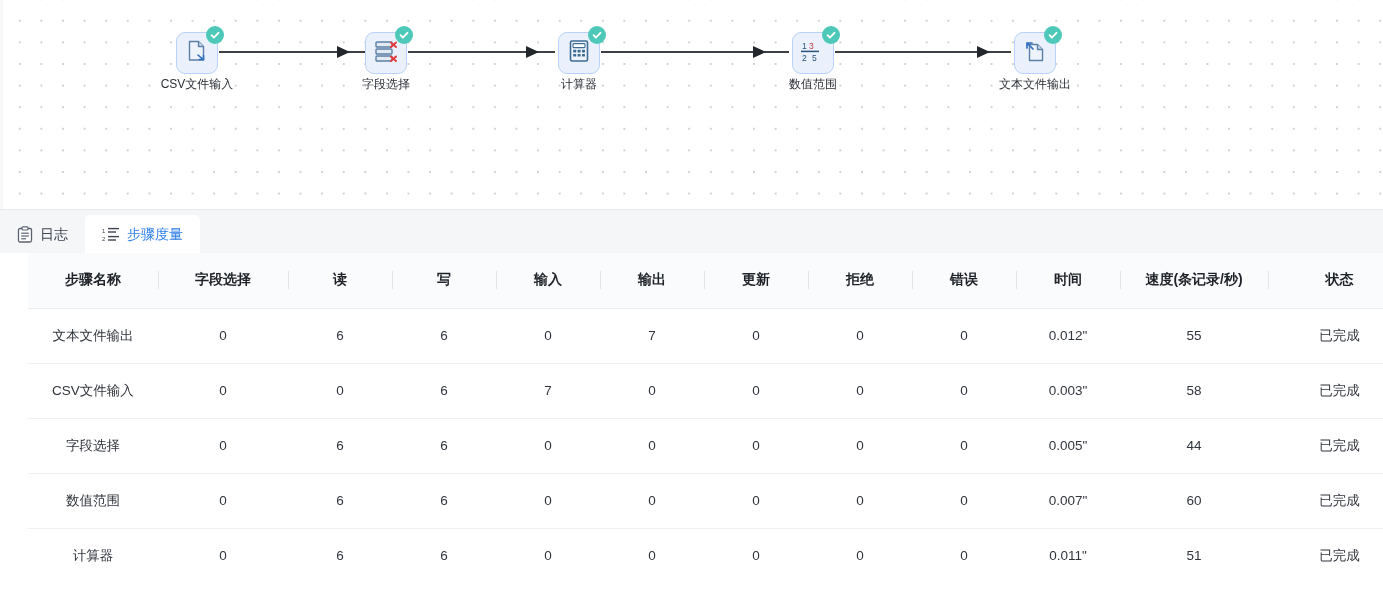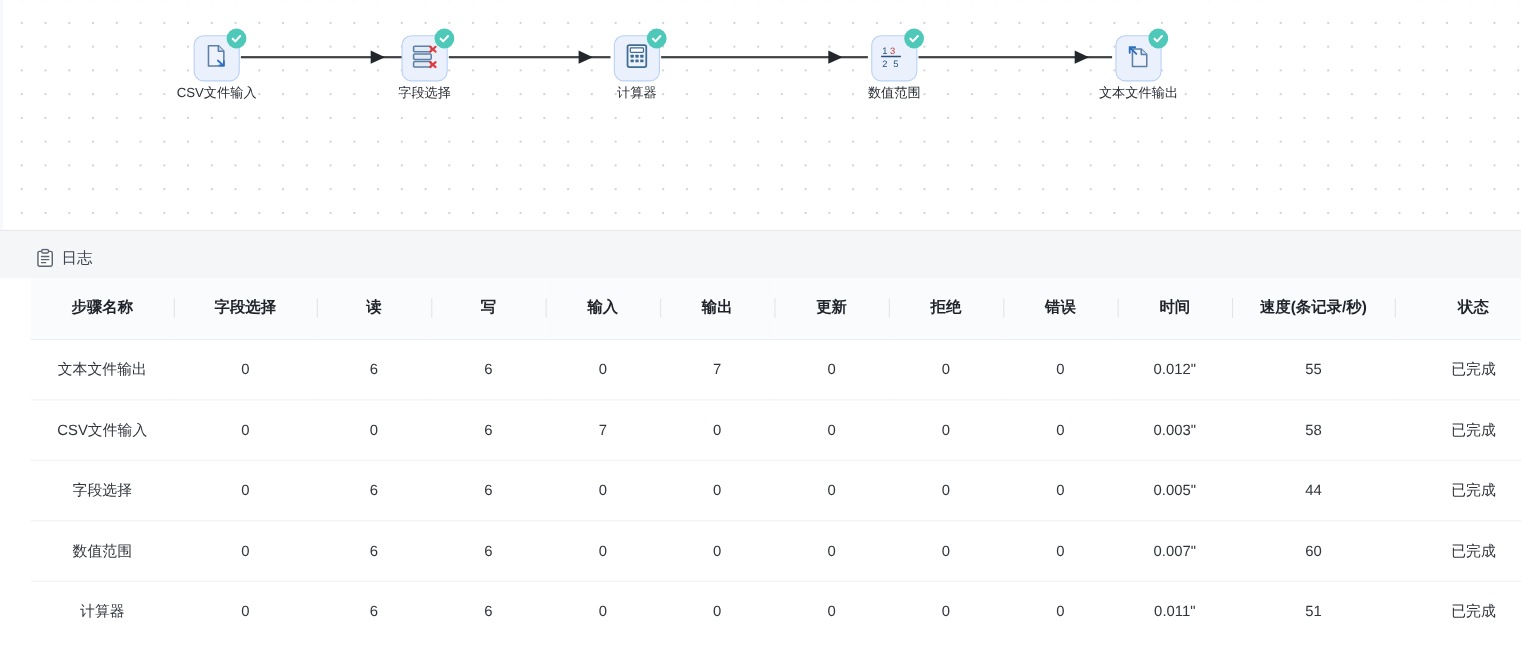--- a/index.html
+++ b/index.html
@@ -91,21 +91,20 @@
     display: flex;
     align-items: center;
     gap: 7px;
     padding: 0 17px;
     font-size: 14px;
     cursor: pointer;
     border-radius: 5px 5px 0 0;
     color: #3f4450;
     background: transparent;
     user-select: none;
-    margin-left: 16px;
   }
   .tab.active {
     background: #ffffff;
     color: #2f7fe8;
   }
   .tab .tab-ic { display: flex; align-items: center; }
   .tab-label { line-height: 1; }
 
   
   .table-wrap {
@@ -294,20 +293,33 @@
           <rect x="1.5" y="2.5" width="13" height="13.5" rx="1.5" fill="#ffffff" stroke="#5b6270" stroke-width="1.3"></rect>
           <rect x="5" y="0.8" width="6" height="3.2" rx="1" fill="#ffffff" stroke="#5b6270" stroke-width="1.2"></rect>
           <line x1="4.2" y1="7.2" x2="11.8" y2="7.2" stroke="#5b6270" stroke-width="1.2"></line>
           <line x1="4.2" y1="10" x2="11.8" y2="10" stroke="#5b6270" stroke-width="1.2"></line>
           <line x1="4.2" y1="12.8" x2="9" y2="12.8" stroke="#5b6270" stroke-width="1.2"></line>
         </svg>
       </span>
       <span class="tab-label">日志</span>
     </div>
 
+    <div class="tab active">
+      <span class="tab-ic">
+        <svg width="18" height="16" viewBox="0 0 18 16">
+          <text x="0" y="6.6" font-family="Liberation Sans, sans-serif" font-size="6" fill="#3f4450">1</text>
+          <text x="0" y="14.6" font-family="Liberation Sans, sans-serif" font-size="6" fill="#3f4450">2</text>
+          <line x1="6" y1="2.6" x2="17" y2="2.6" stroke="#3f4450" stroke-width="1.4"></line>
+          <line x1="6" y1="6" x2="14" y2="6" stroke="#3f4450" stroke-width="1.4"></line>
+          <line x1="6" y1="10.6" x2="17" y2="10.6" stroke="#3f4450" stroke-width="1.4"></line>
+          <line x1="6" y1="14" x2="14" y2="14" stroke="#3f4450" stroke-width="1.4"></line>
+        </svg>
+      </span>
+      <span class="tab-label">步骤度量</span>
+    </div>
 
   </div>
 
   <div class="table-wrap">
     <table class="metrics">
       <colgroup>
         <col class="c-name">
           <col class="c-copy">
           <col class="c-read">
           <col class="c-write">

